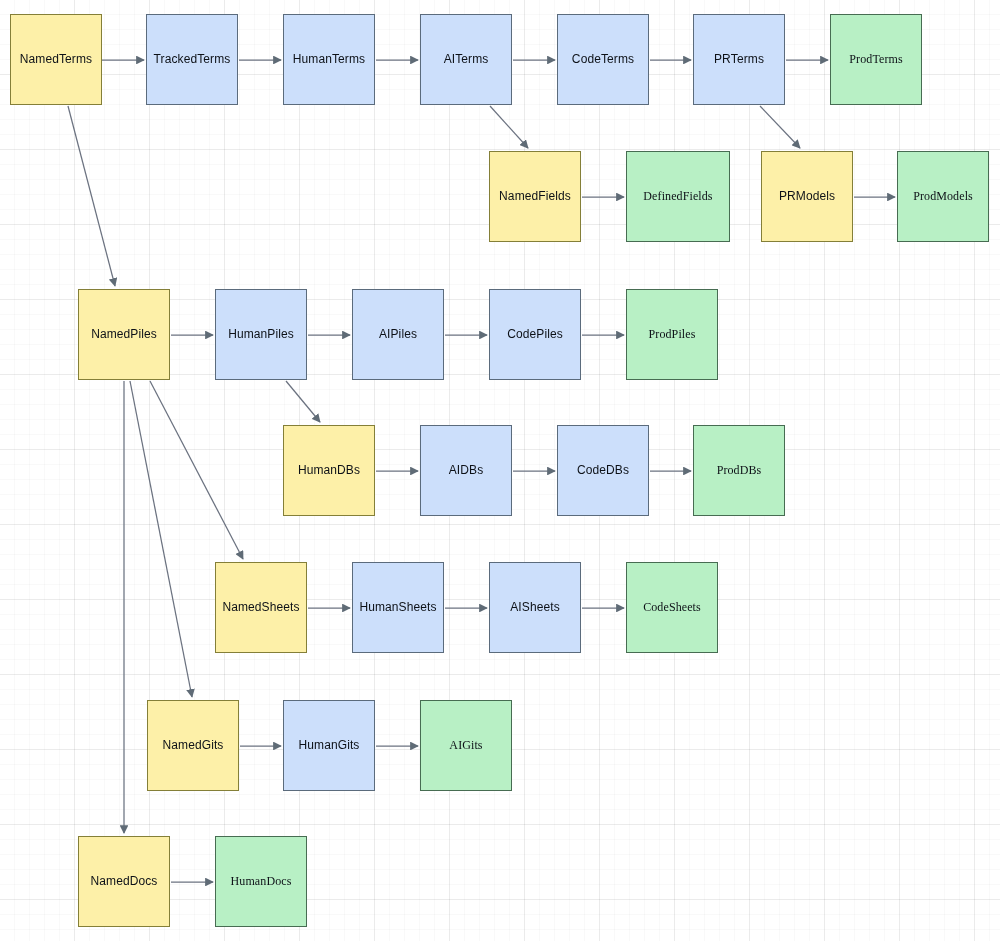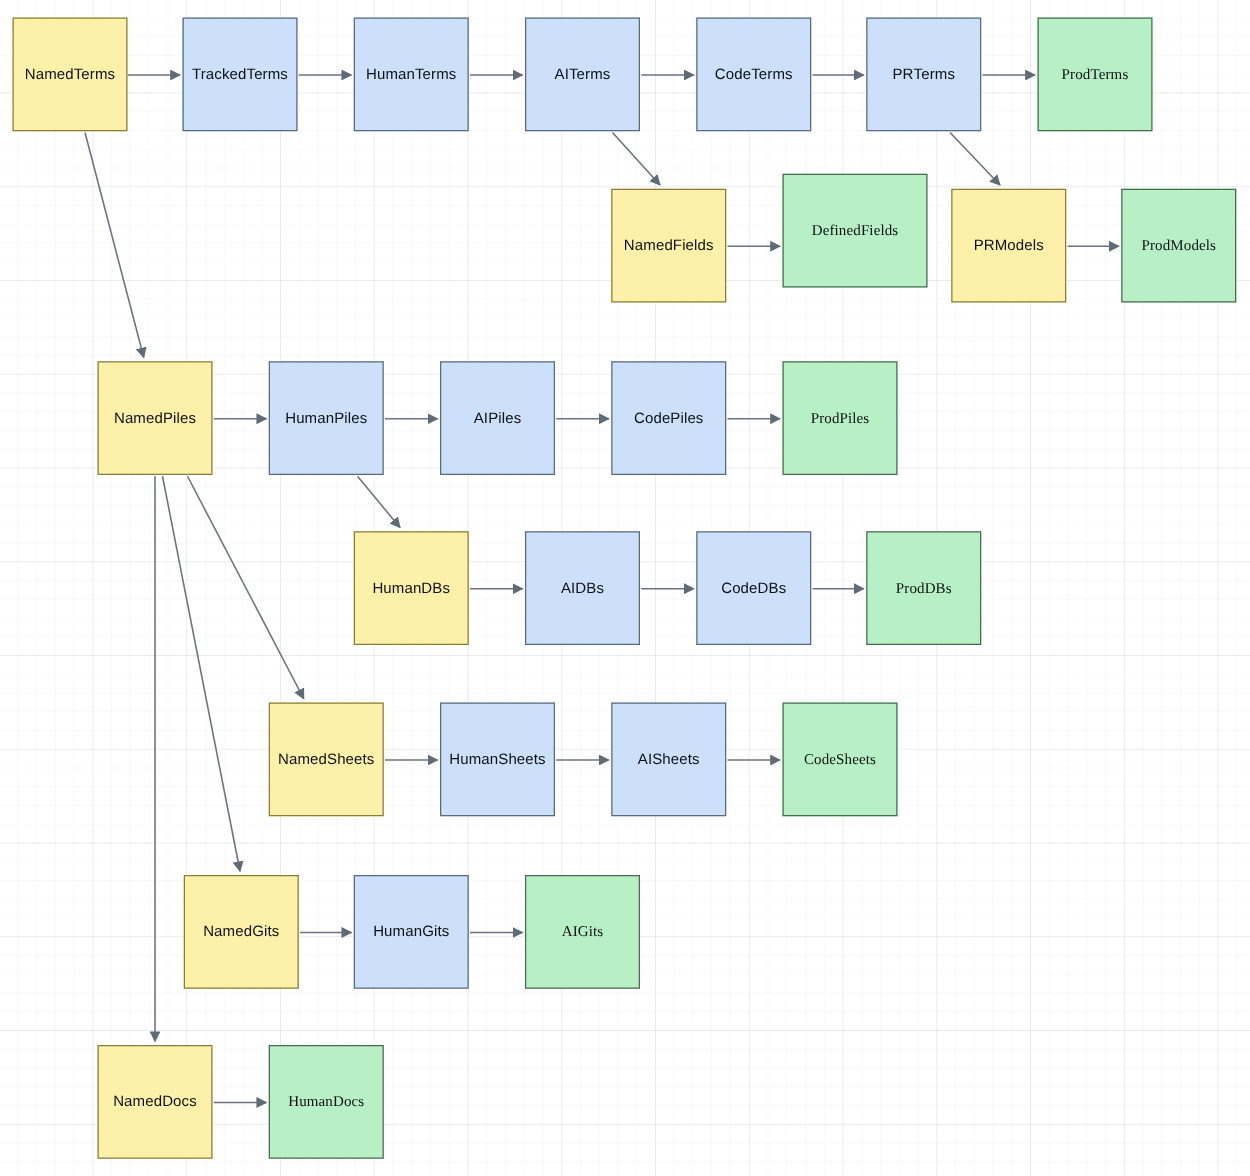--- a/index.html
+++ b/index.html
@@ -128,21 +128,21 @@
         <span class="ln">Terms</span>
       </div>
       <div class="node green" style="left: 830px; top: 14px; width: 92px; height: 91px;">
         <span class="ln">Prod</span>
         <span class="ln">Terms</span>
       </div>
       <div class="node yellow" style="left: 489px; top: 151px; width: 92px; height: 91px;">
         <span class="ln">Named</span>
         <span class="ln">Fields</span>
       </div>
-      <div class="node green" style="left: 626px; top: 139px; width: 116px; height: 91px;">
+      <div class="node green" style="left: 626px; top: 151px; width: 104px; height: 91px;">
         <span class="ln">Defined</span>
         <span class="ln">Fields</span>
       </div>
       <div class="node yellow" style="left: 761px; top: 151px; width: 92px; height: 91px;">
         <span class="ln">PR</span>
         <span class="ln">Models</span>
       </div>
       <div class="node green" style="left: 897px; top: 151px; width: 92px; height: 91px;">
         <span class="ln">Prod</span>
         <span class="ln">Models</span>

